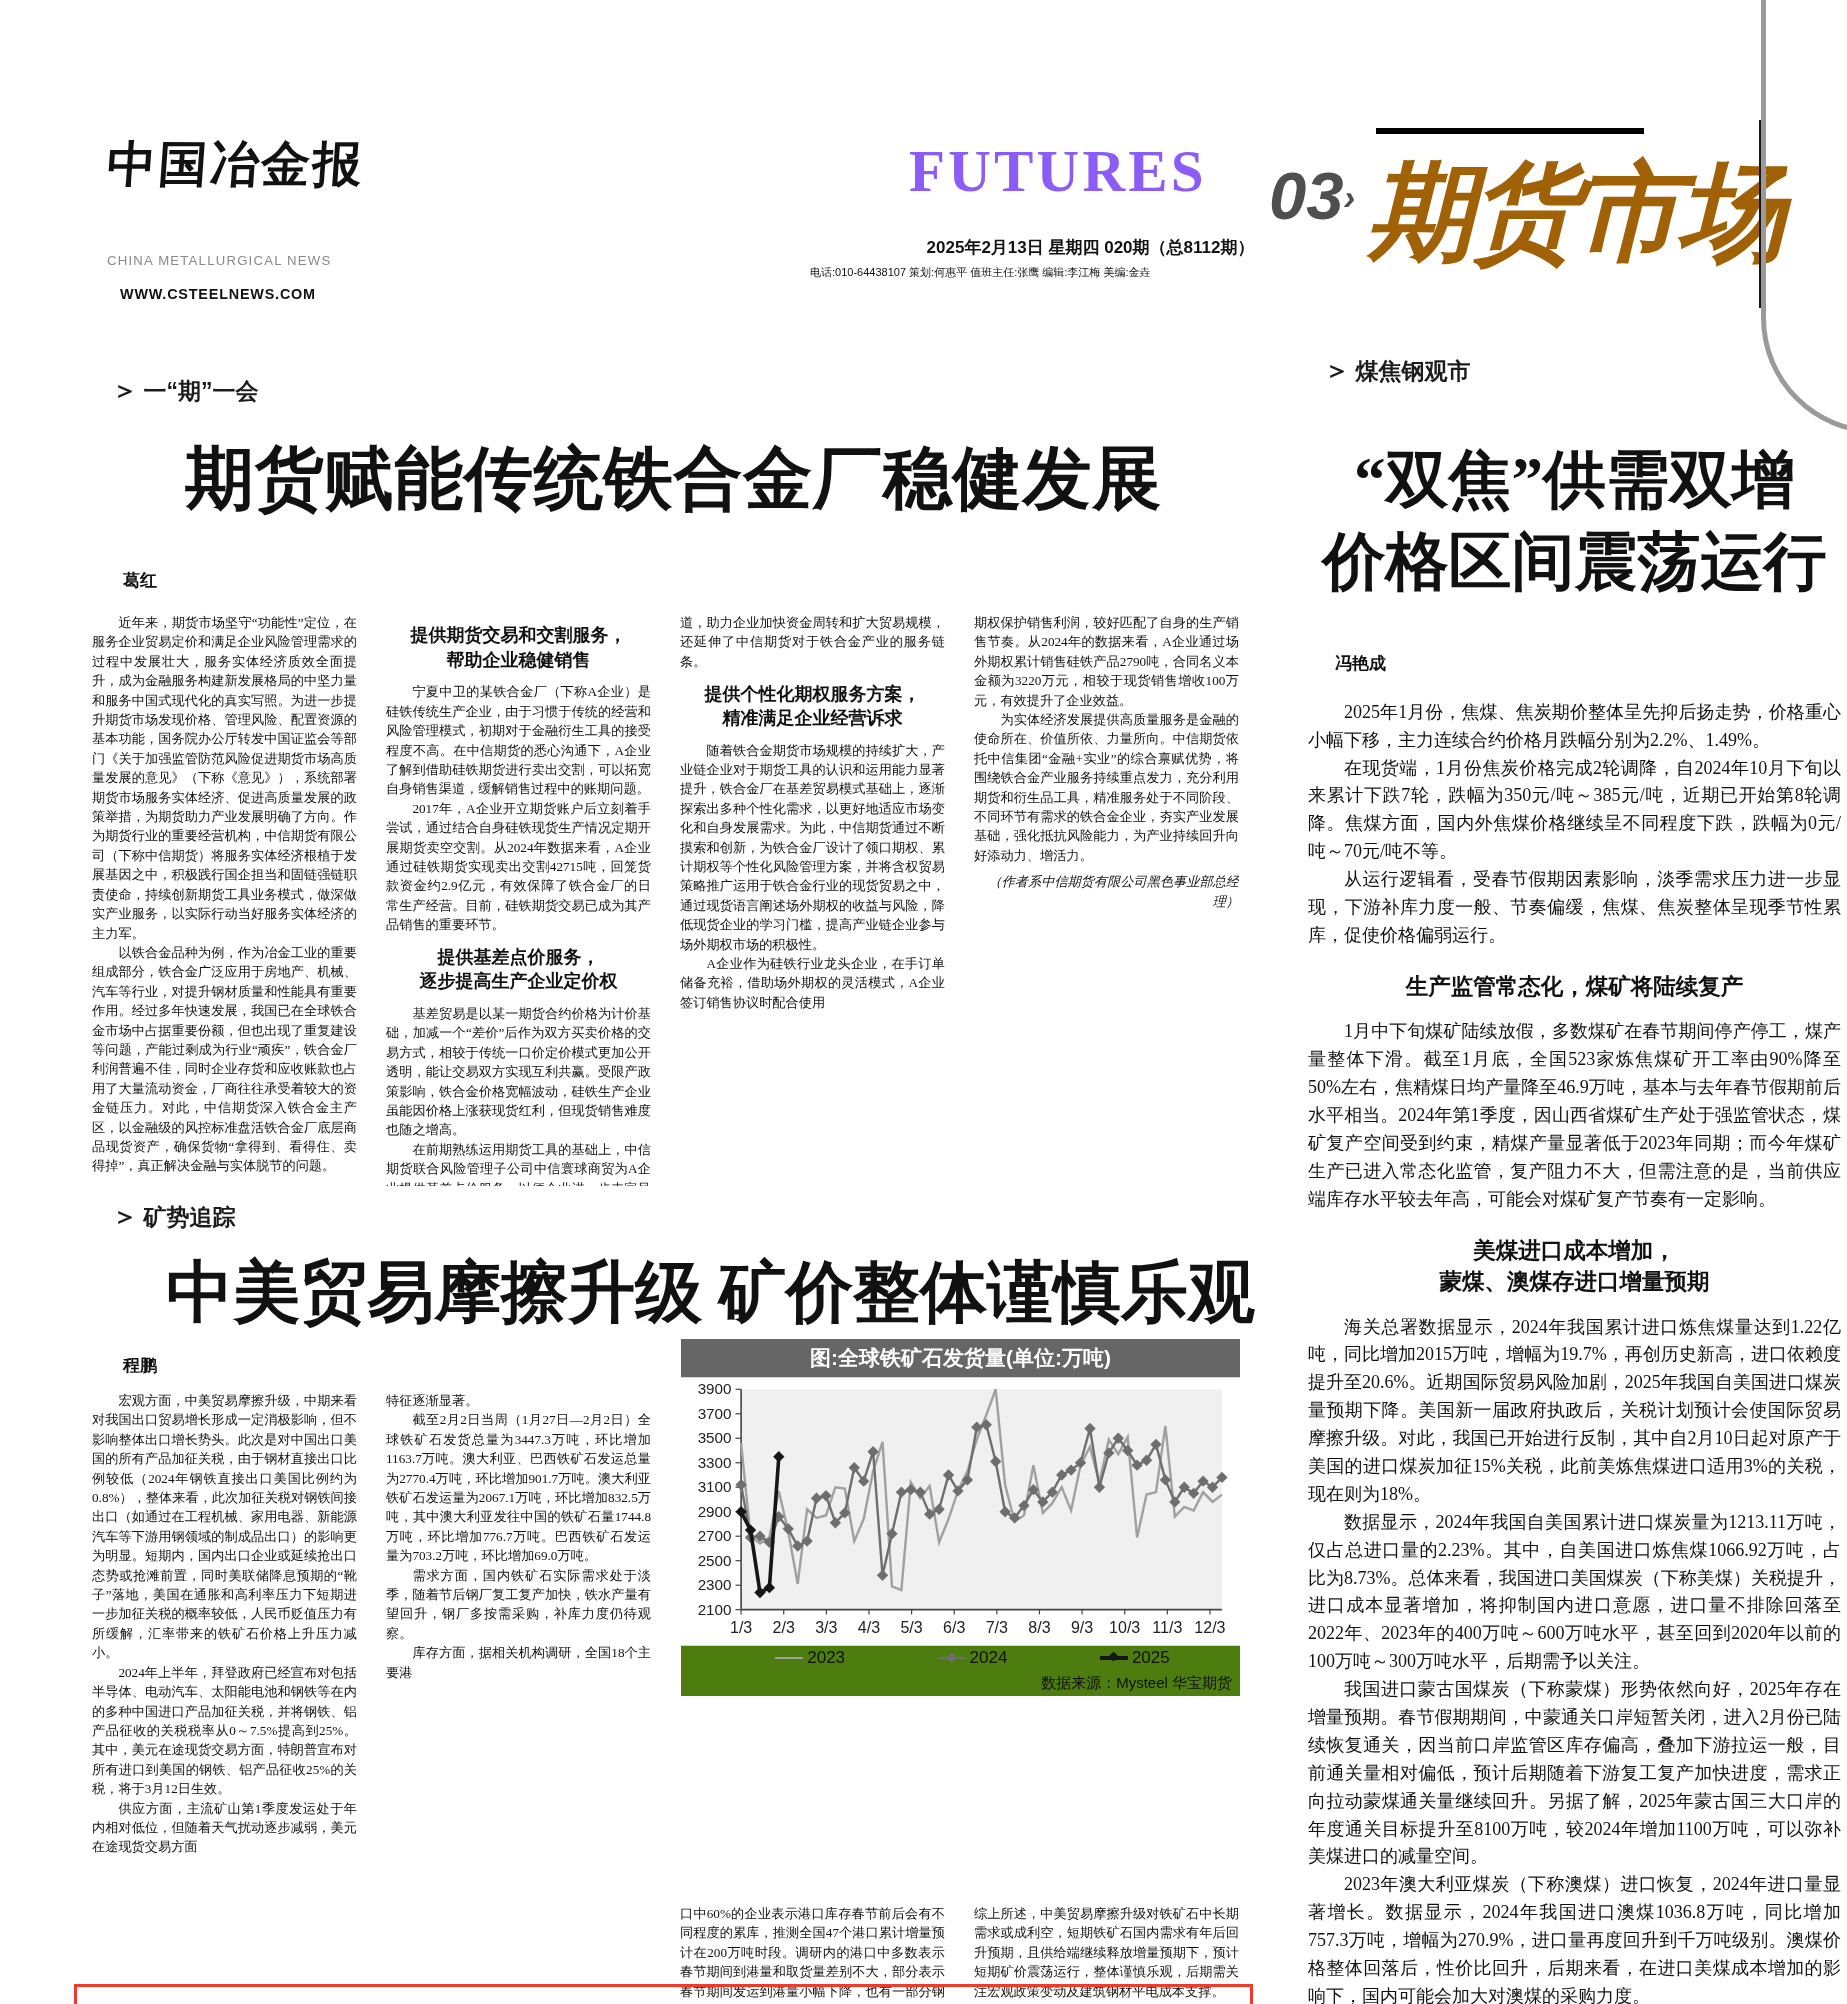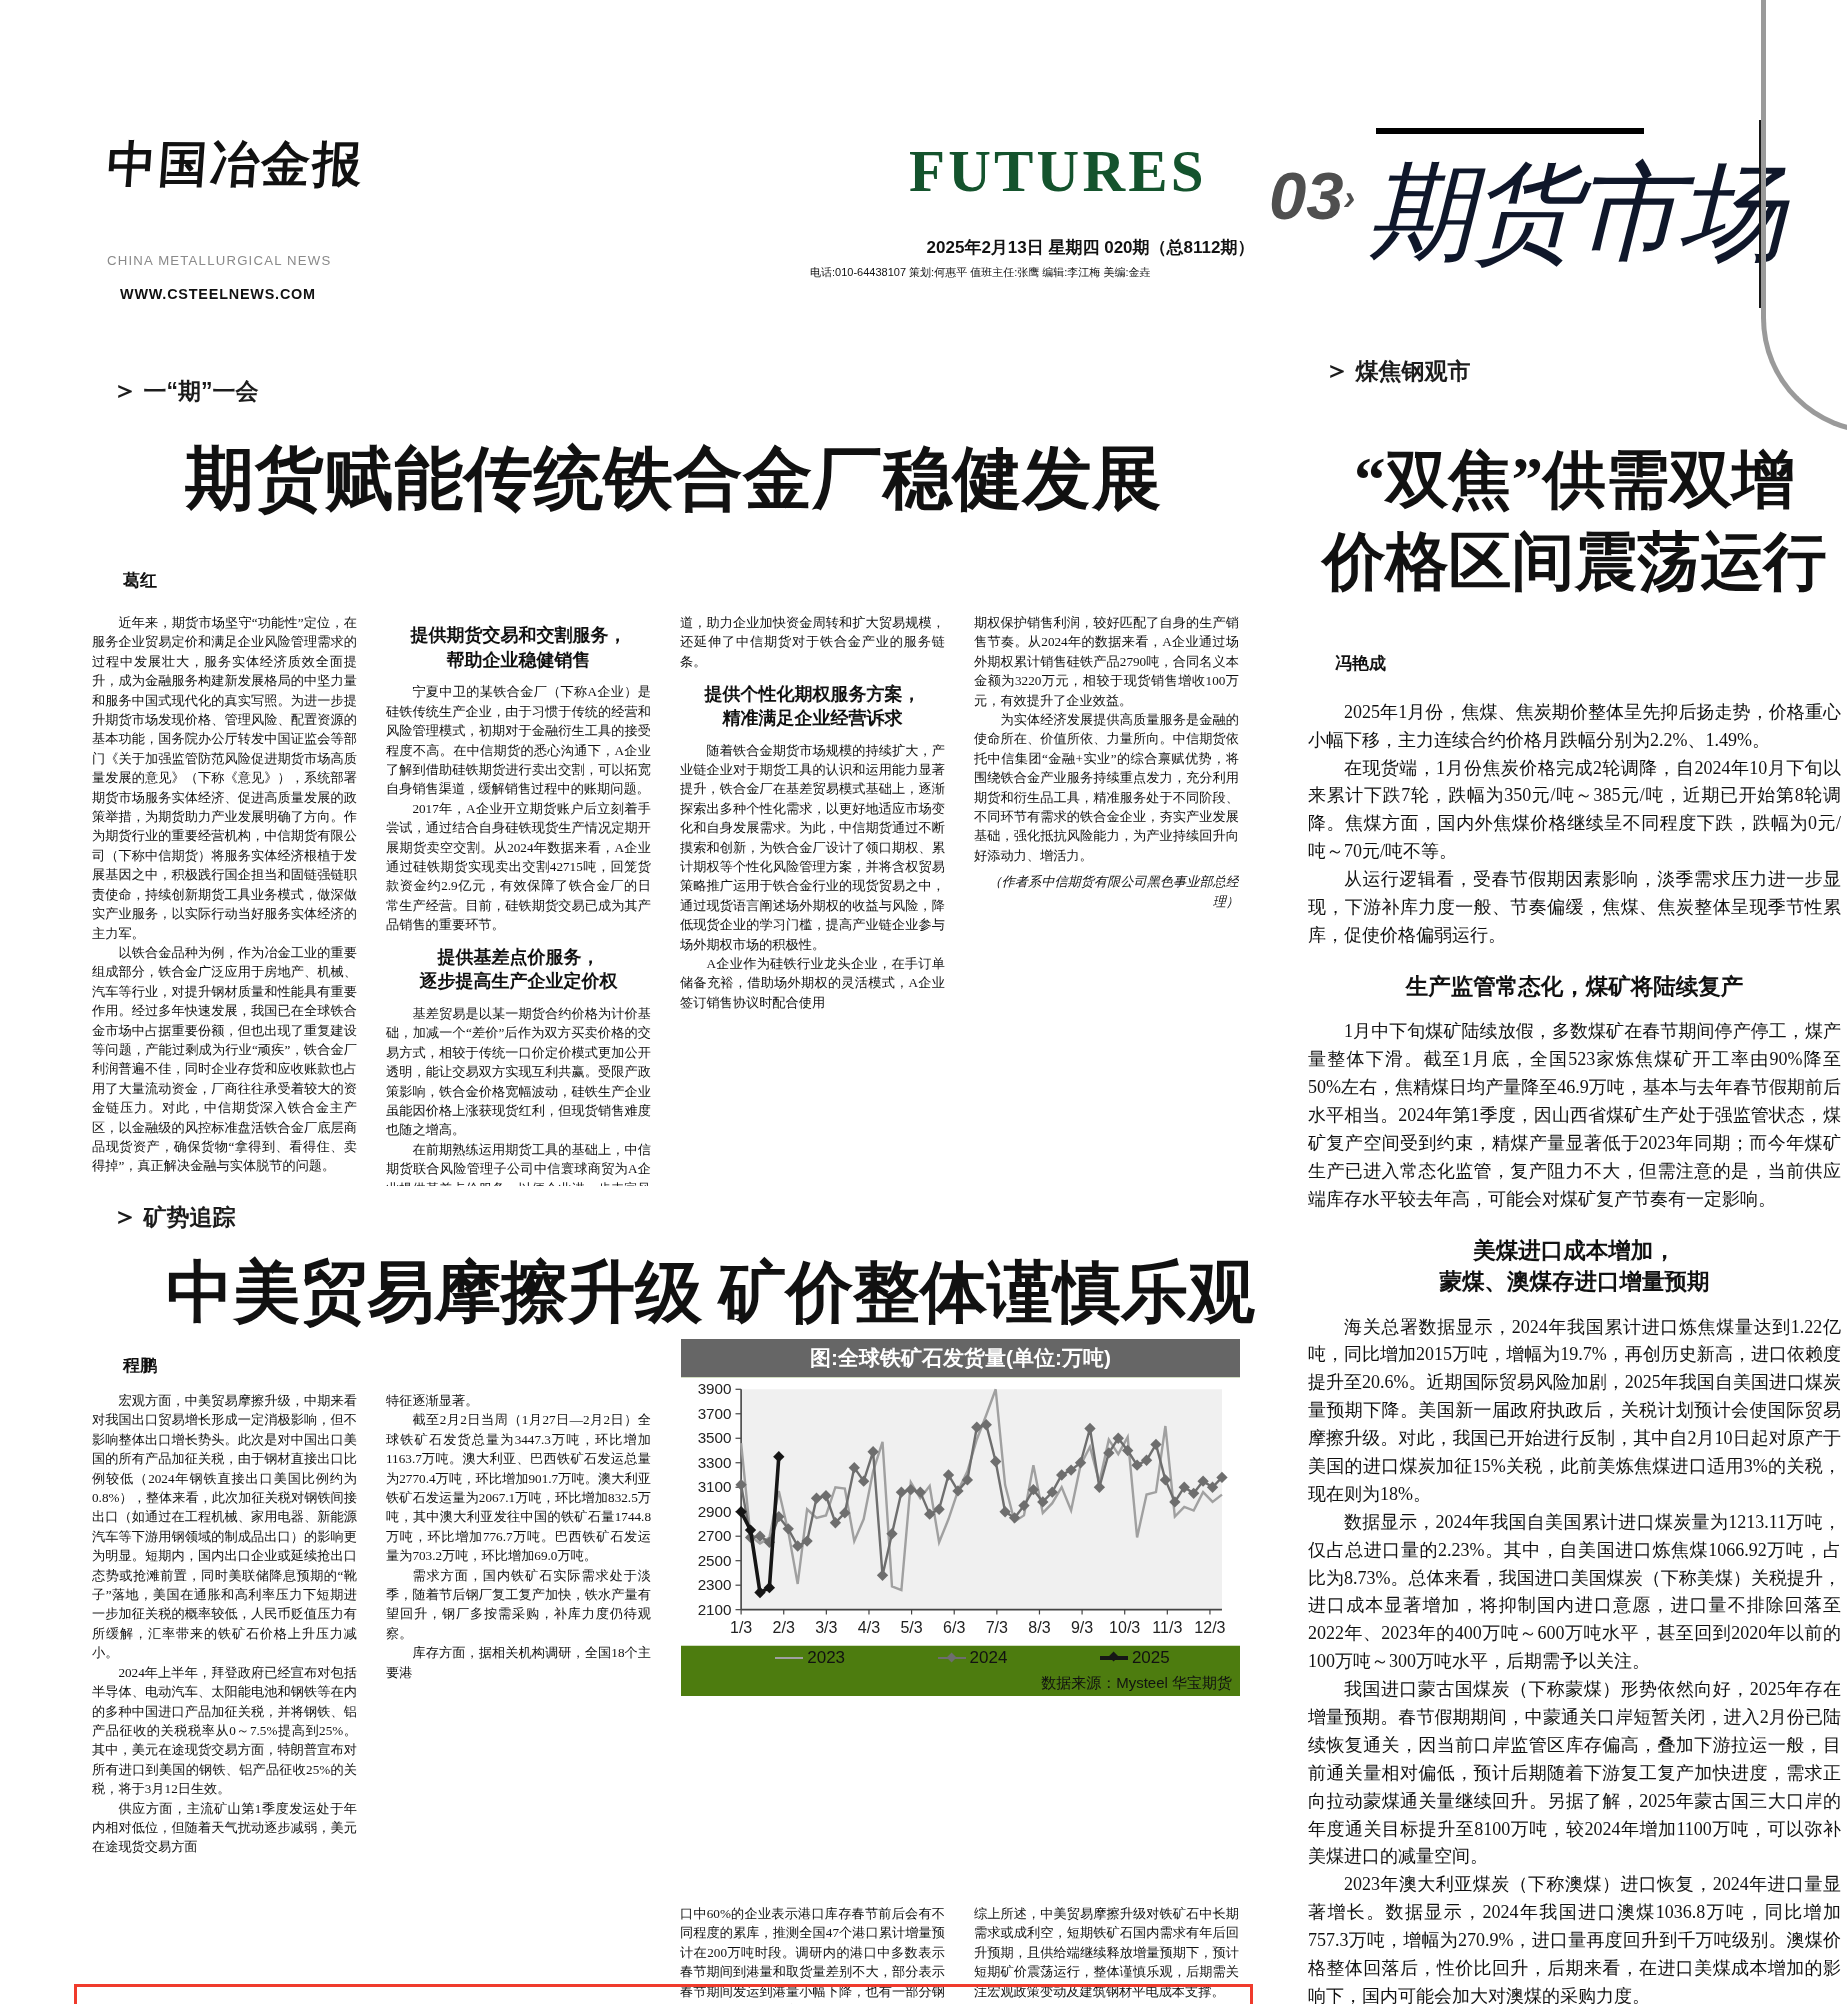--- a/index.html
+++ b/index.html
@@ -6,30 +6,30 @@
   #page{position:relative;width:1847px;height:2549px;background:#ffffff;overflow:hidden;
         font-family:"Liberation Serif",serif;color:#111;}
   
   .logo{position:absolute;left:107px;top:132px;font-size:49px;font-weight:900;
         letter-spacing:2.4px;font-family:"Liberation Serif",serif;transform:skewX(-4deg);}
   .logo-en{position:absolute;left:107px;top:253px;font-size:13.2px;color:#8a8a8a;
         font-family:"Liberation Sans",sans-serif;letter-spacing:1.2px;}
   .website{position:absolute;left:120px;top:286px;font-size:14.4px;font-weight:bold;
         font-family:"Liberation Sans",sans-serif;letter-spacing:0.8px;}
   .futures{position:absolute;left:909px;top:137px;font-size:59px;font-weight:bold;
-        color:#14532d;letter-spacing:3.2px;font-family:"Liberation Serif",serif;}
+        color:#8b5cf6;letter-spacing:3.2px;font-family:"Liberation Serif",serif;}
   .dateline{position:absolute;left:834px;top:236px;width:513px;text-align:center;
         font-size:17px;font-family:"Liberation Sans",sans-serif;font-weight:bold;}
   .staffline{position:absolute;left:810px;top:265px;width:561px;text-align:left;
         font-size:11px;font-family:"Liberation Sans",sans-serif;}
   .pageno{position:absolute;left:1269px;top:157px;font-size:67px;font-weight:900;
         color:#4f4f4f;font-family:"Liberation Sans",sans-serif;font-style:italic;}
   .pageno .gt{font-size:35px;vertical-align:9.6px;}
   .section-cn{position:absolute;left:1367px;top:141px;width:397px;font-size:107px;
-        font-weight:400;color:#0f172a;font-family:"Liberation Sans",sans-serif;
+        font-weight:700;color:#a16207;font-family:"Liberation Sans",sans-serif;
         font-style:italic;letter-spacing:-3.2px;white-space:nowrap;}
   .header-topbar{position:absolute;left:1376px;top:128px;width:268px;height:6px;background:#000;}
   .header-vline{position:absolute;left:1759px;top:120px;width:2px;height:188px;background:#161616;}
   .header-curve{position:absolute;left:1761px;top:-24px;width:120px;height:453px;
         border-left:5.2px solid #9a9a9a;border-bottom:5.2px solid #9a9a9a;
         border-bottom-left-radius:116px;}
   
   .kicker{font-family:"Liberation Sans",sans-serif;font-weight:bold;font-size:23px;color:#1c1c1c;}
   .kicker .gt{font-size:26px;margin-right:5.6px;}
   

